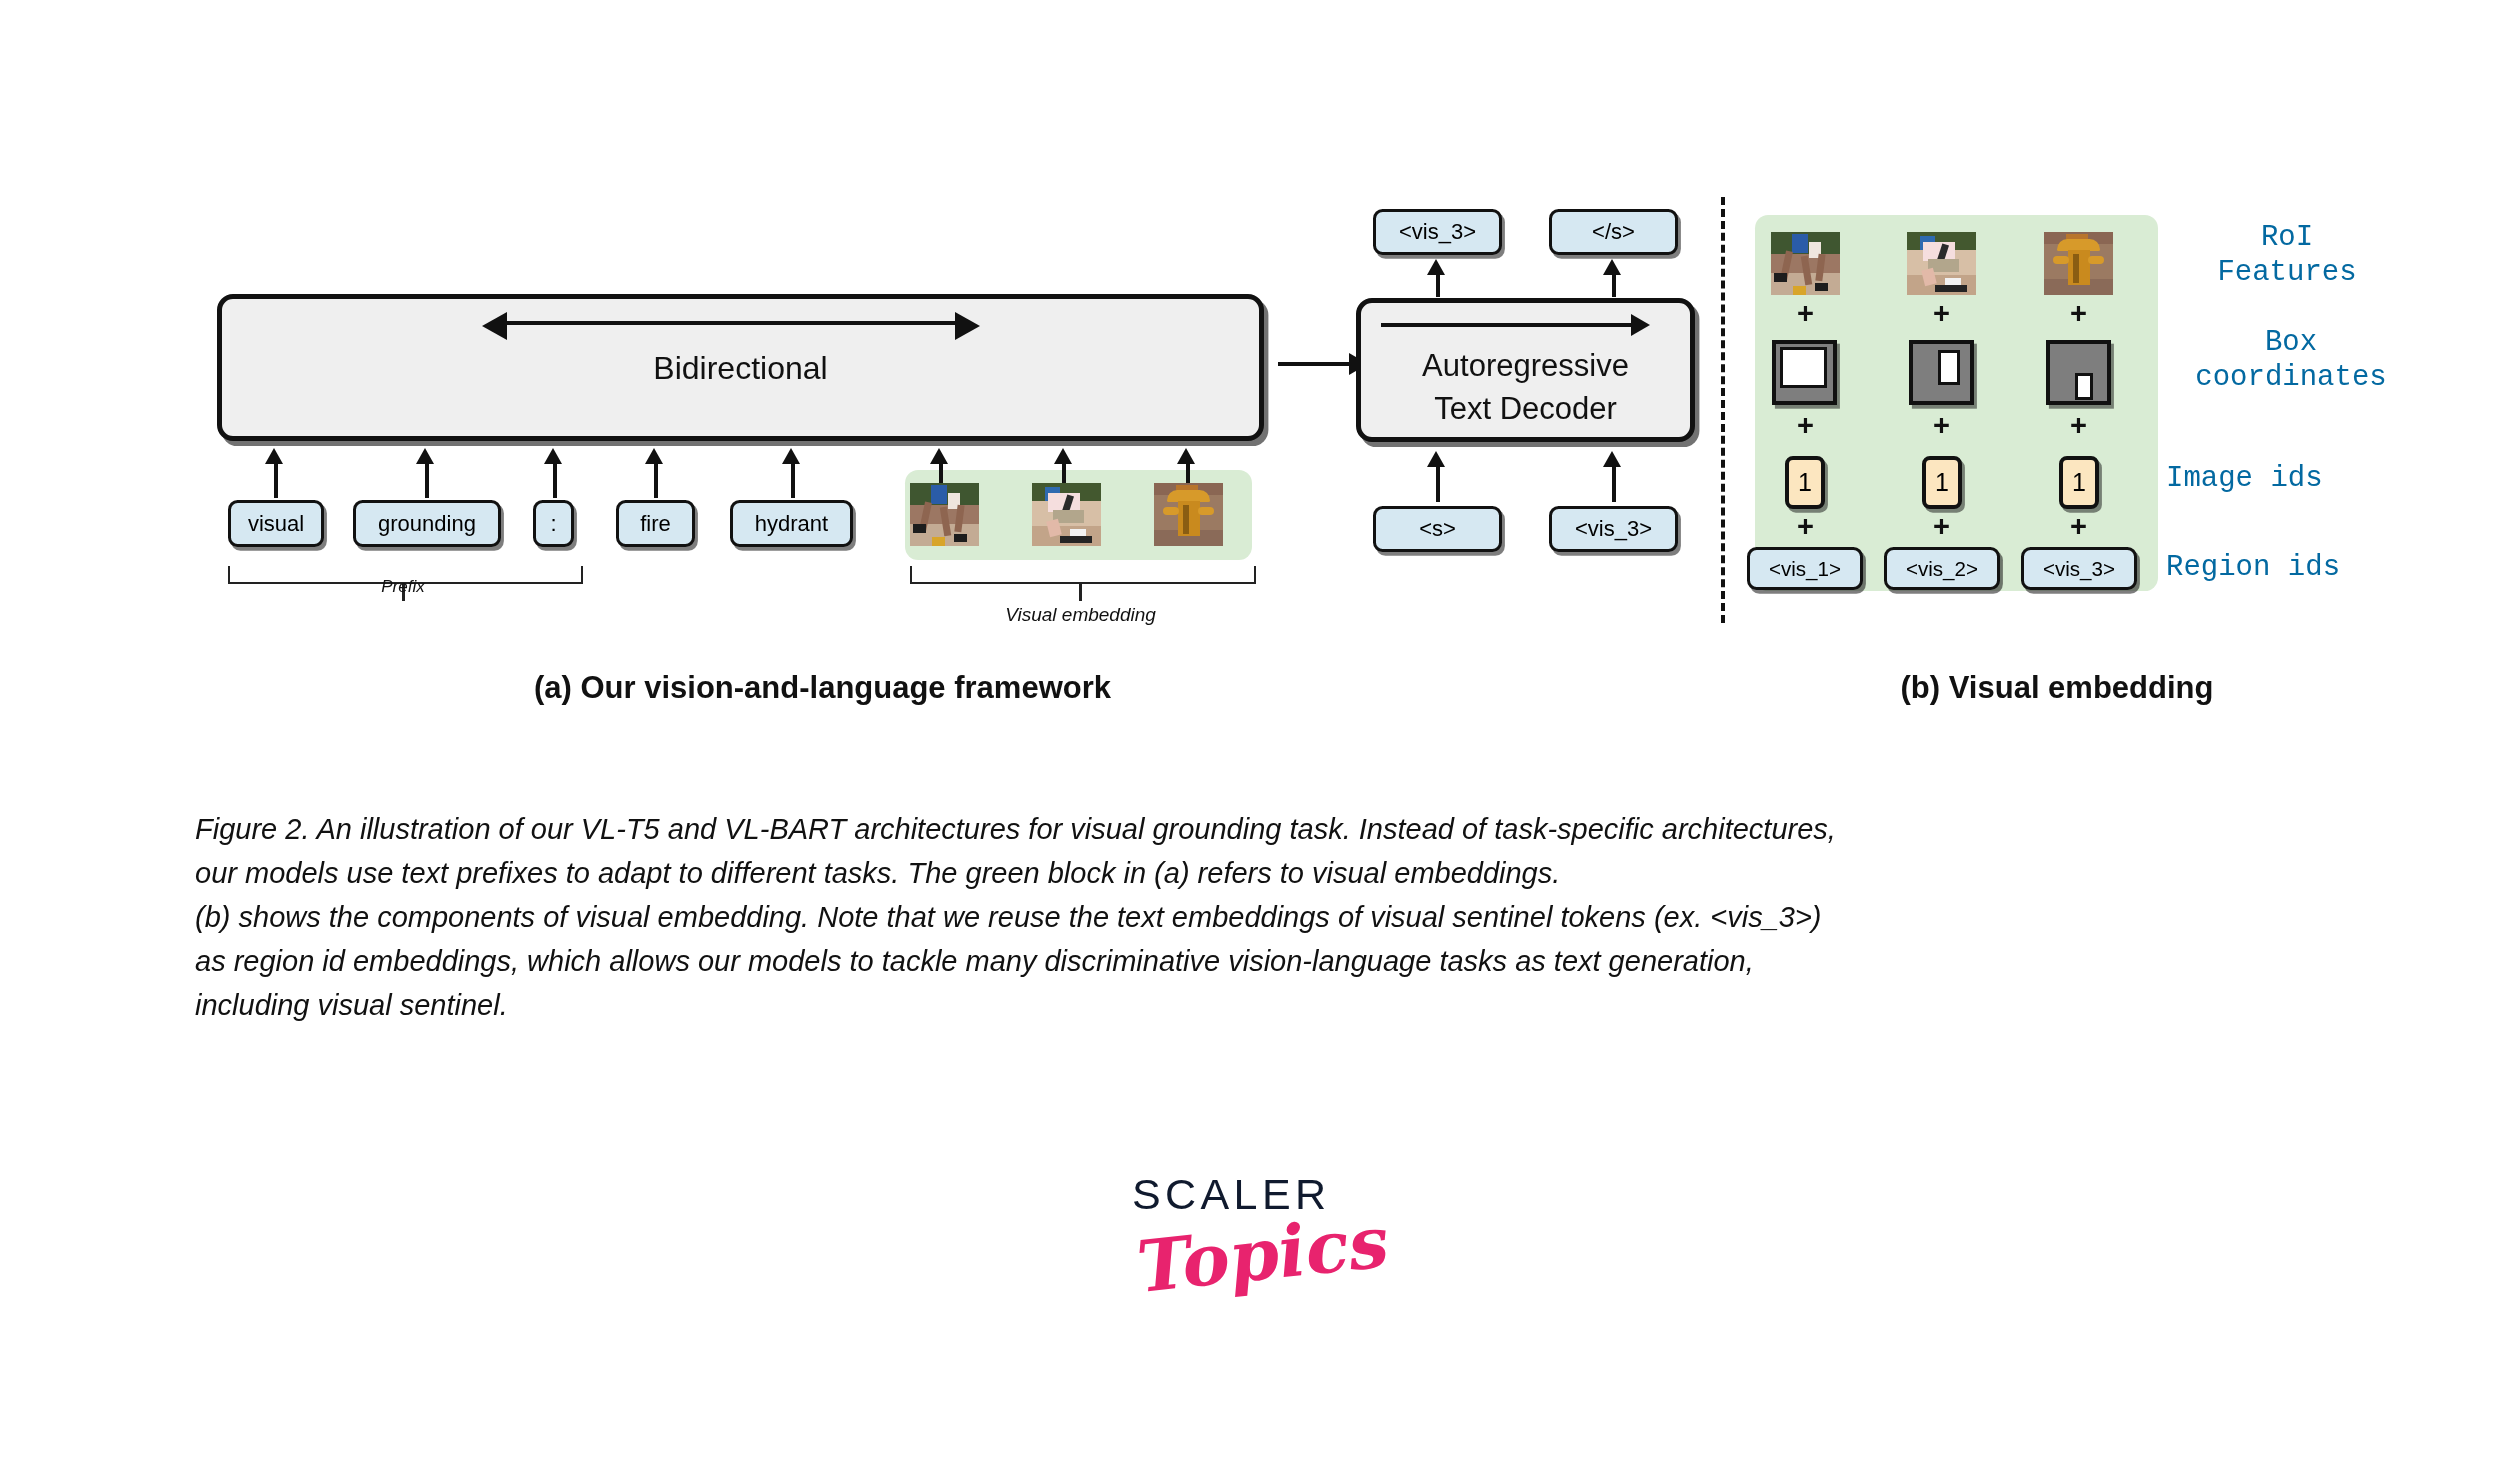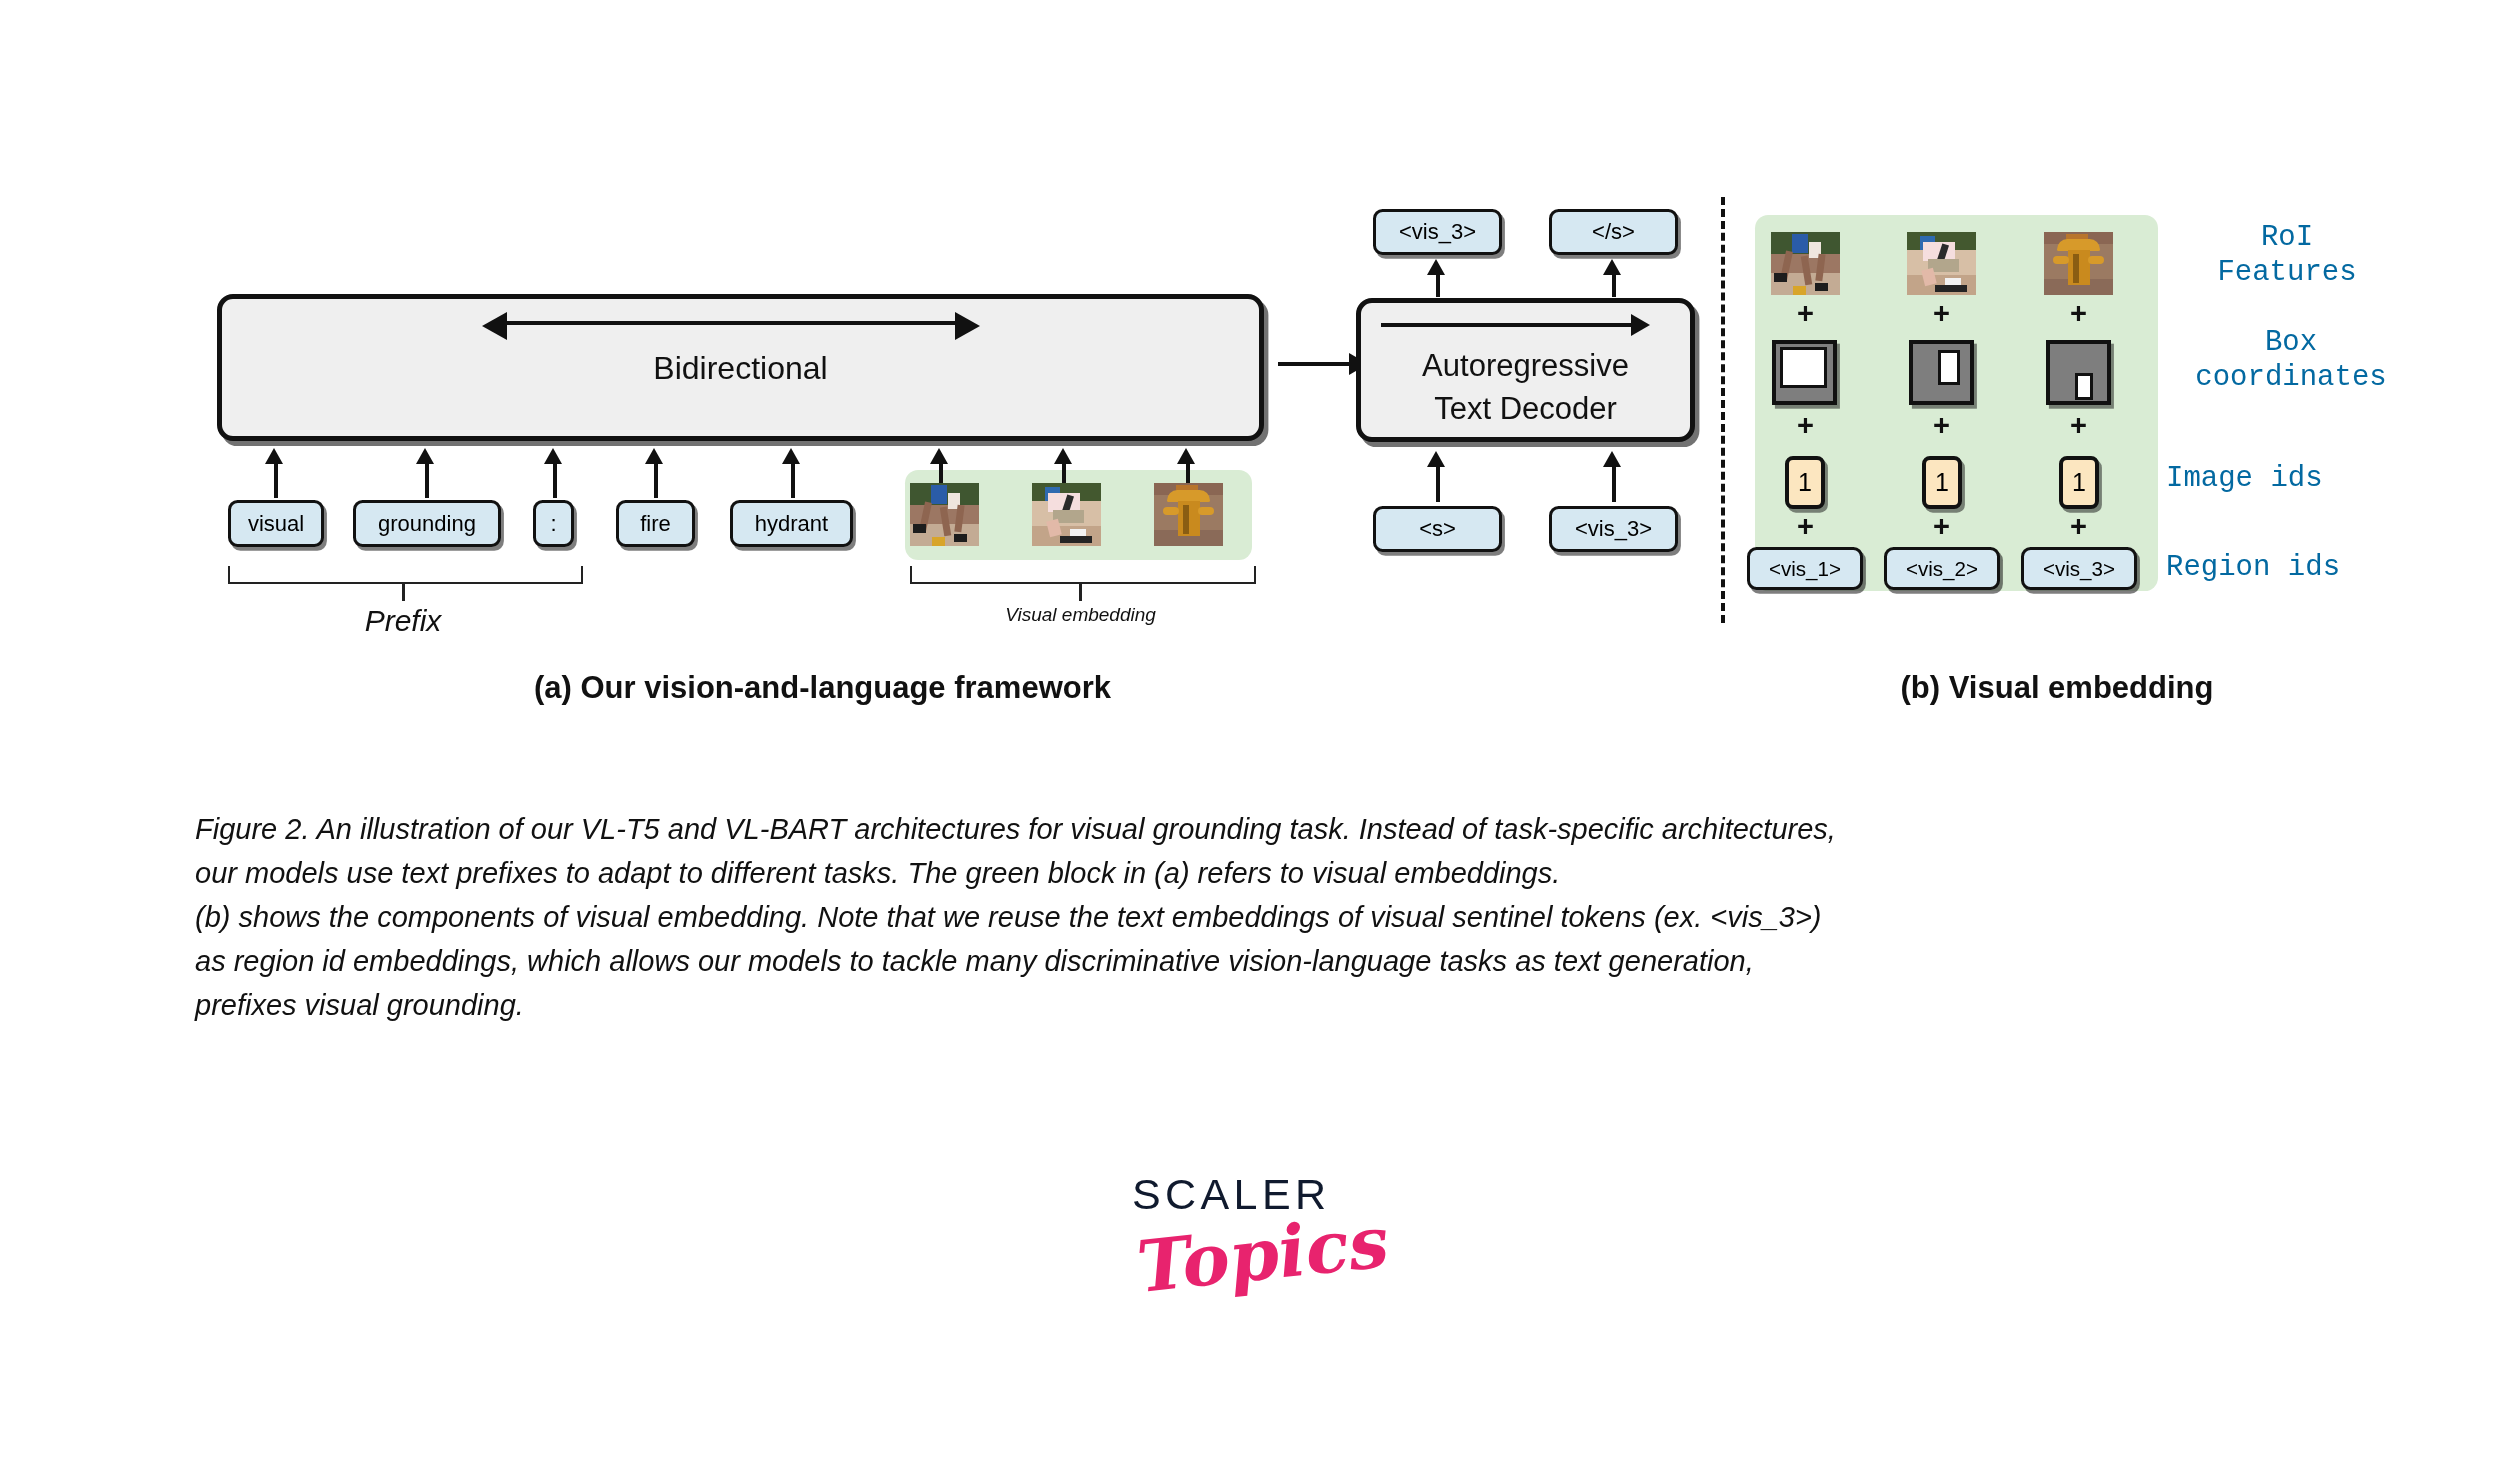--- a/index.html
+++ b/index.html
@@ -238,21 +238,21 @@
     <i style="left:22px;top:1.5px;width:22px;height:7.3px;background:#b8752c;"></i>
     <i style="left:13.2px;top:7.3px;width:43px;height:11.8px;background:#d79a2a;border-radius:19px 19px 2.9px 2.9px;"></i>
     <i style="left:23.5px;top:17.6px;width:22px;height:35px;background:#c98a1e;"></i>
     <i style="left:8.8px;top:23.5px;width:16px;height:8.8px;background:#d79a2a;border-radius:5.9px;"></i>
     <i style="left:44px;top:23.5px;width:16px;height:8.8px;background:#d79a2a;border-radius:5.9px;"></i>
     <i style="left:29px;top:22px;width:5.9px;height:29px;background:#8a5d12;"></i>
   </div>
 
   <div class="bracket" style="left:228px;top:566px;width:351px;height:16px;border-top:none;"></div>
   <div class="bracket-stem" style="left:402px;top:582px;height:19px;"></div>
-  <div class="bracket-label" style="left:293px;top:604px;width:220px;font-size:30px;">Prefix</div>
+  <div class="bracket-label" style="left:293px;top:577px;width:220px;font-size:17px;">Prefix</div>
 
   <div class="bracket" style="left:910px;top:566px;width:342px;height:16px;border-top:none;"></div>
   <div class="bracket-stem" style="left:1079px;top:582px;height:19px;"></div>
   <div class="bracket-label" style="left:871px;top:604px;width:419px;font-size:19px;">Visual embedding</div>
 
   <div class="module" style="left:1356px;top:298px;width:339px;height:144px;"></div>
   <div class="hline" style="left:1381px;top:323px;width:253px;"></div>
   <div class="arrowright" style="left:1631px;top:314px;"></div>
   <div class="module-label" style="top:345px;left:1356px;width:339px;font-size:31px;">Autoregressive</div>
   <div class="module-label" style="top:388px;left:1356px;width:339px;font-size:31px;">Text Decoder</div>
@@ -374,20 +374,20 @@
   <div class="rowlabel" style="left:2166px;top:461px;width:250px;font-size:29px;text-align:left;">Image ids</div>
   <div class="rowlabel" style="left:2166px;top:550px;width:250px;font-size:29px;text-align:left;">Region ids</div>
 
   <div class="subcap" style="left:1763px;top:670px;width:588px;font-size:31px;">(b) Visual embedding</div>
 
   <div class="caption" style="left:195px;top:807px;width:2131px;font-size:29px;">
     <div>Figure 2. An illustration of our VL-T5 and VL-BART architectures for visual grounding task. Instead of task-specific architectures,</div>
     <div>our models use text prefixes to adapt to different tasks. The green block in (a) refers to visual embeddings.</div>
     <div>(b) shows the components of visual embedding. Note that we reuse the text embeddings of visual sentinel tokens (ex. &lt;vis_3&gt;)</div>
     <div>as region id embeddings, which allows our models to tackle many discriminative vision-language tasks as text generation,</div>
-    <div>prefixes visual grounding.</div>
+    <div>including visual sentinel.</div>
   </div>
 
   <div class="logo-scaler" style="left:1132px;top:1170px;font-size:43px;">SCALER</div>
   <div class="logo-topics" style="left:1137px;top:1212px;font-size:71px;">Topics</div>
 
 </div>
 
 
 </body></html>

